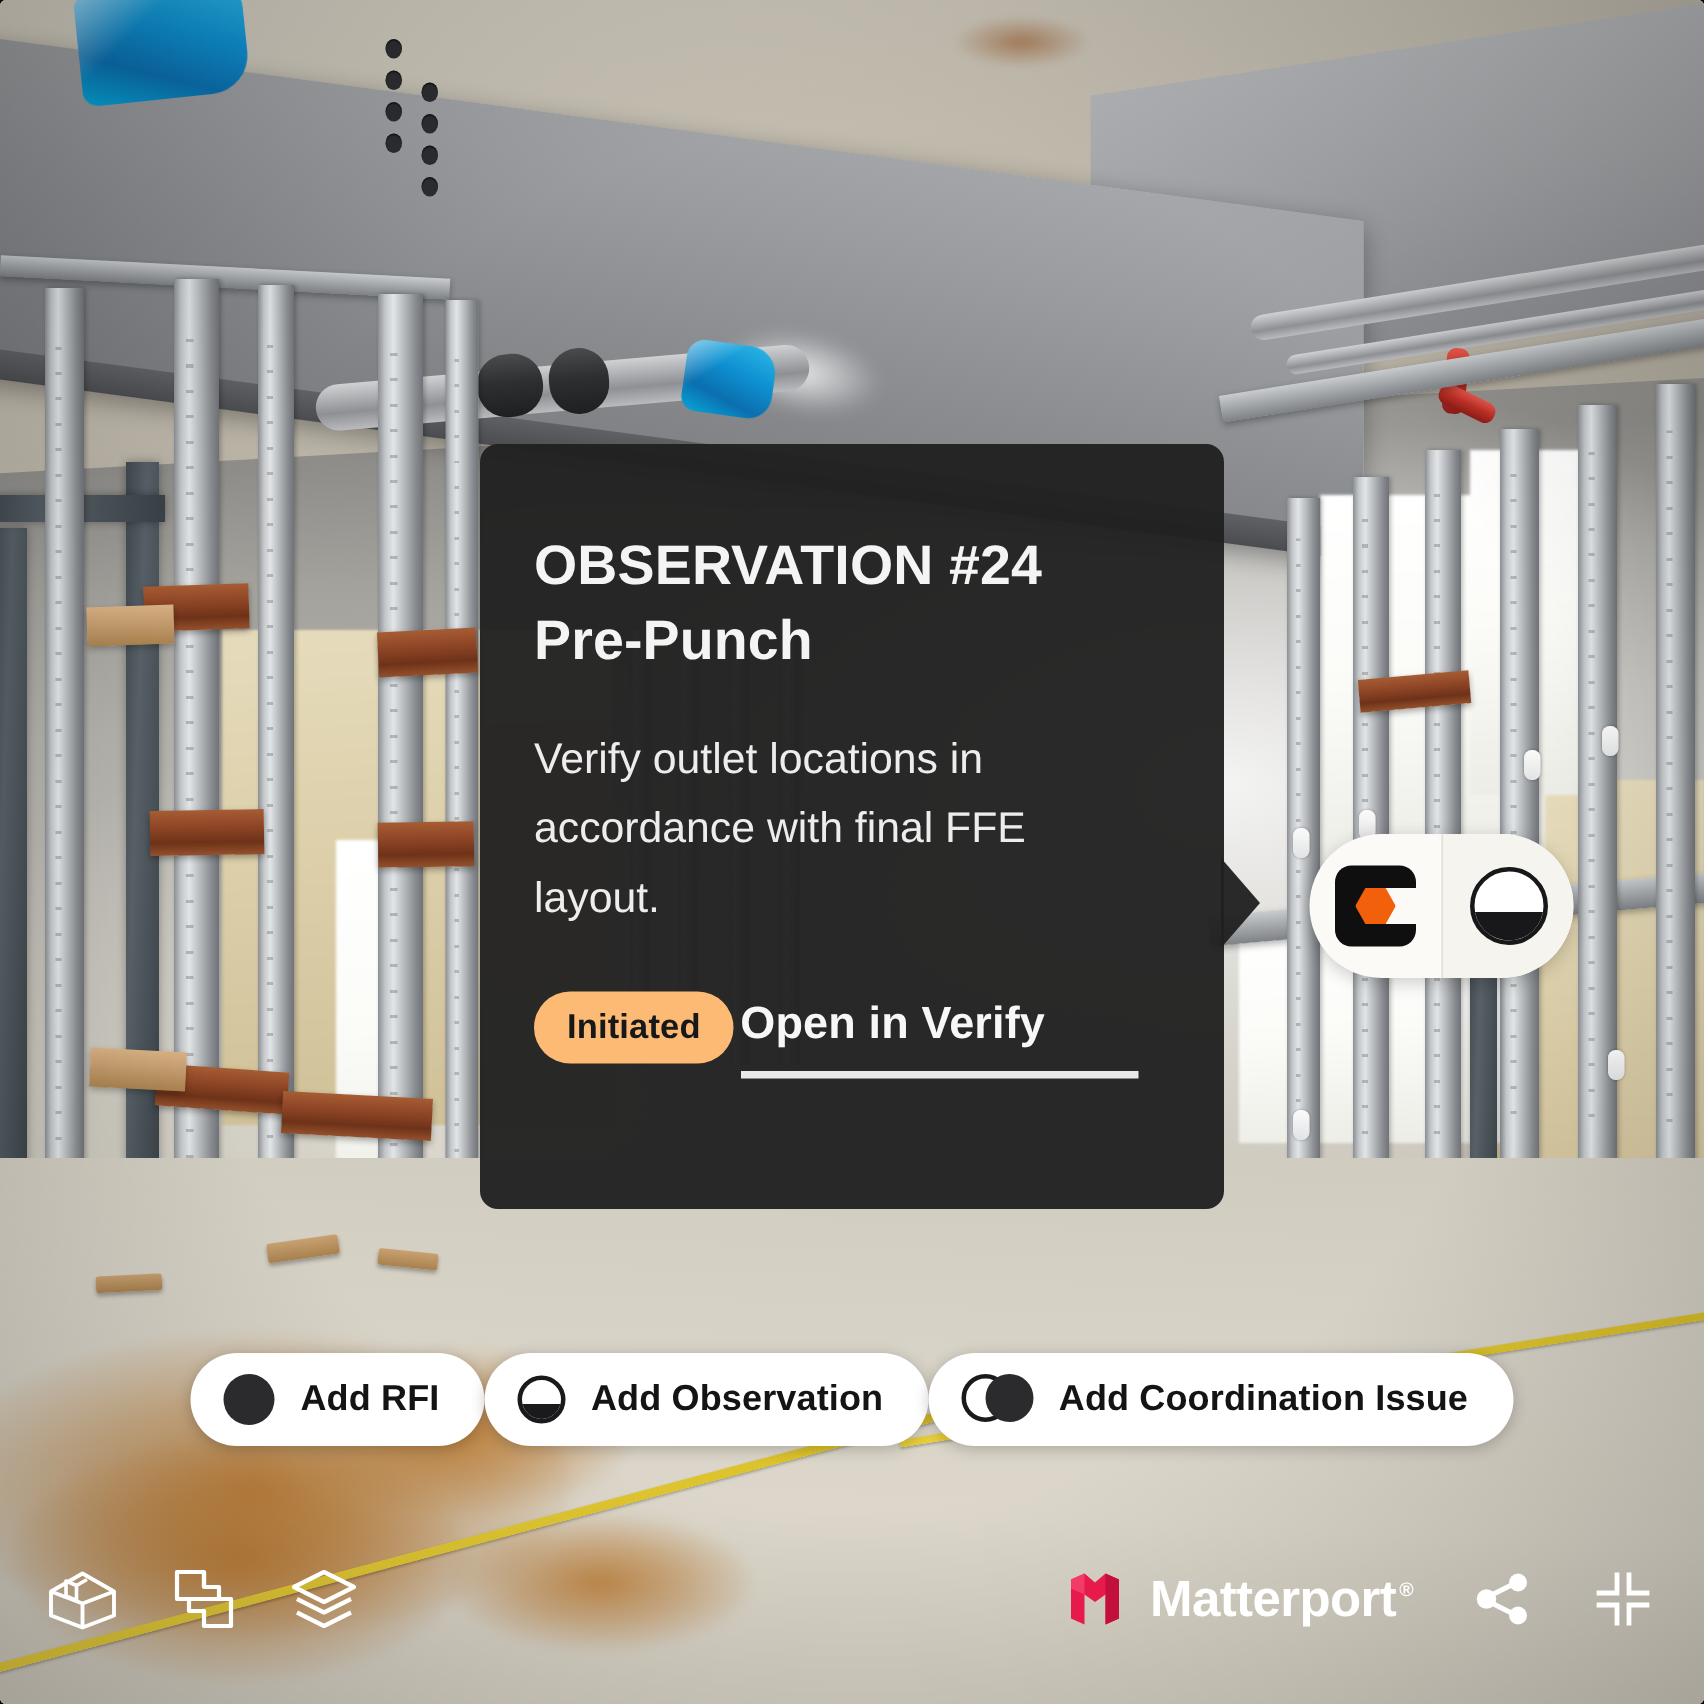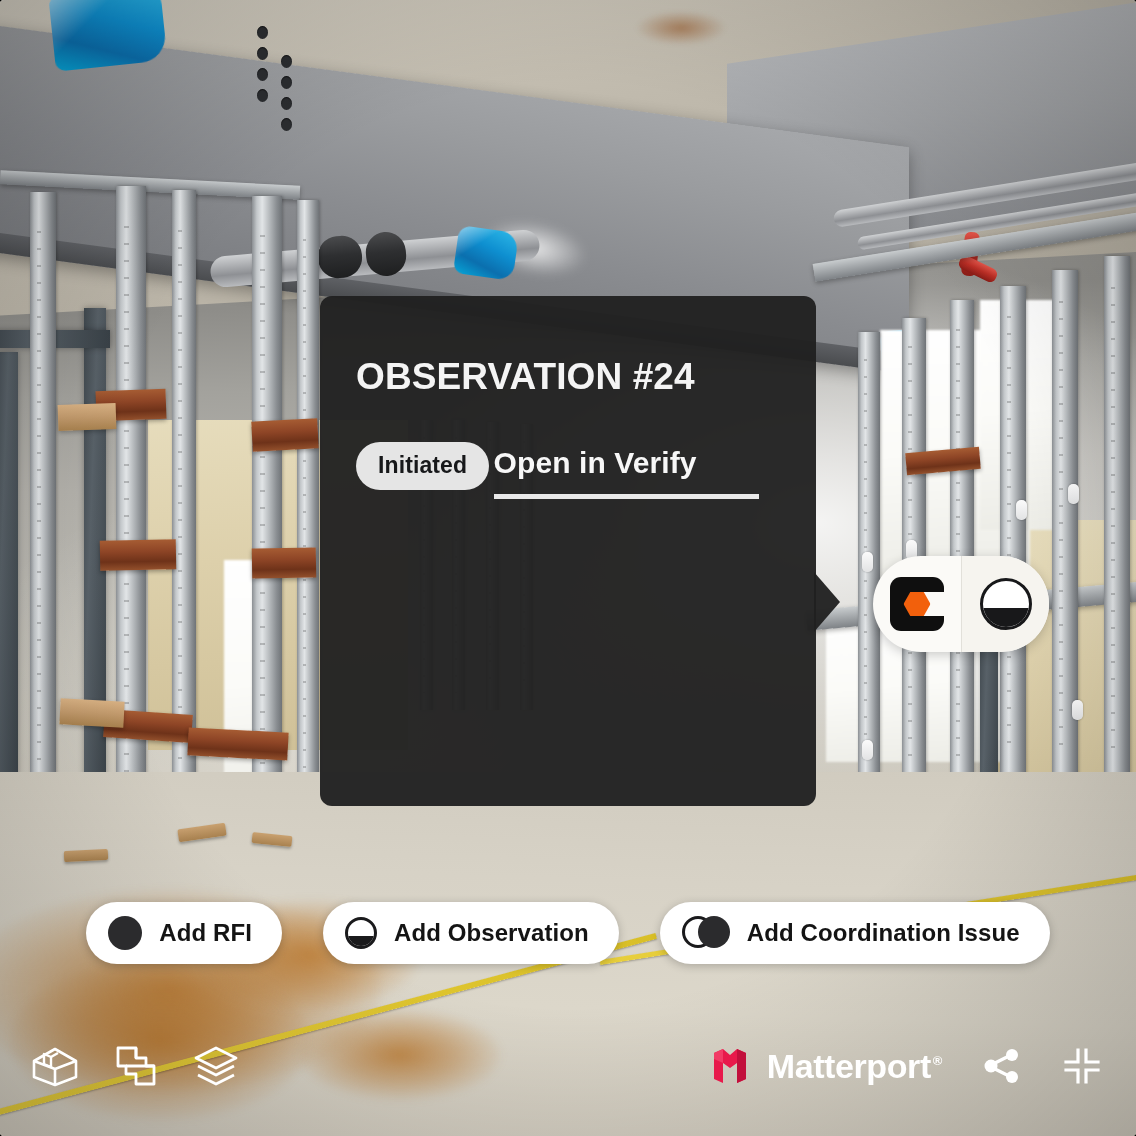--- a/index.html
+++ b/index.html
@@ -223,21 +223,21 @@
     margin-top: 30px;
     color: #ededed;
     font-size: 28.5px;
     font-weight: 400;
     line-height: 1.63;
     max-width: 360px;
   }
   .status-badge {
     display: inline-block;
     margin-top: 26px;
-    background: #e5e5e5;
+    background: #fdba74;
     color: #17181a;
     font-size: 23px;
     font-weight: 700;
     padding: 10px 22px 11px;
     border-radius: 26px;
     letter-spacing: .1px;
   }
   .card-link-wrap { margin-top: 44px; display: inline-block; }
   .card-link {
     display: block;
@@ -307,21 +307,20 @@
   .obs-mark::after {
     content:""; position:absolute; left:-4px; right:-4px; bottom:-4px;
     height: 50%; background: #18181a;
   }
 
   
   .action-bar {
     position: absolute;
     left: 0; right: 0; bottom: 172px;
     display: flex; justify-content: center; align-items: center;
-    gap: 41px;
     z-index: 20;
   }
   .action-btn {
     display: flex; align-items: center; gap: 17px;
     background: #ffffff;
     border: none;
     border-radius: 34px;
     height: 62px;
     padding: 0 30px 0 22px;
     cursor: pointer;
@@ -497,22 +496,24 @@
     <div class="debris" style="left:64px;top:850px;width:44px;height:11px;transform:rotate(-3deg);"></div>
 
     <div class="scene-vignette"></div>
   </div>
 
   <div class="callout-pointer"></div>
 
   <div class="callout-card">
     <div class="card-title">
       <span>OBSERVATION #24</span><br>
+      <span>Pre-Punch</span>
     </div>
 
+    <div class="card-desc">Verify outlet locations in accordance with final FFE layout.</div>
 
     <div class="status-badge">Initiated</div>
 
     <div class="card-link-wrap">
       <a href="#" class="card-link">Open in Verify</a>
       <div class="card-link-rule"></div>
     </div>
   </div>
 
   <div class="badge-pill">

